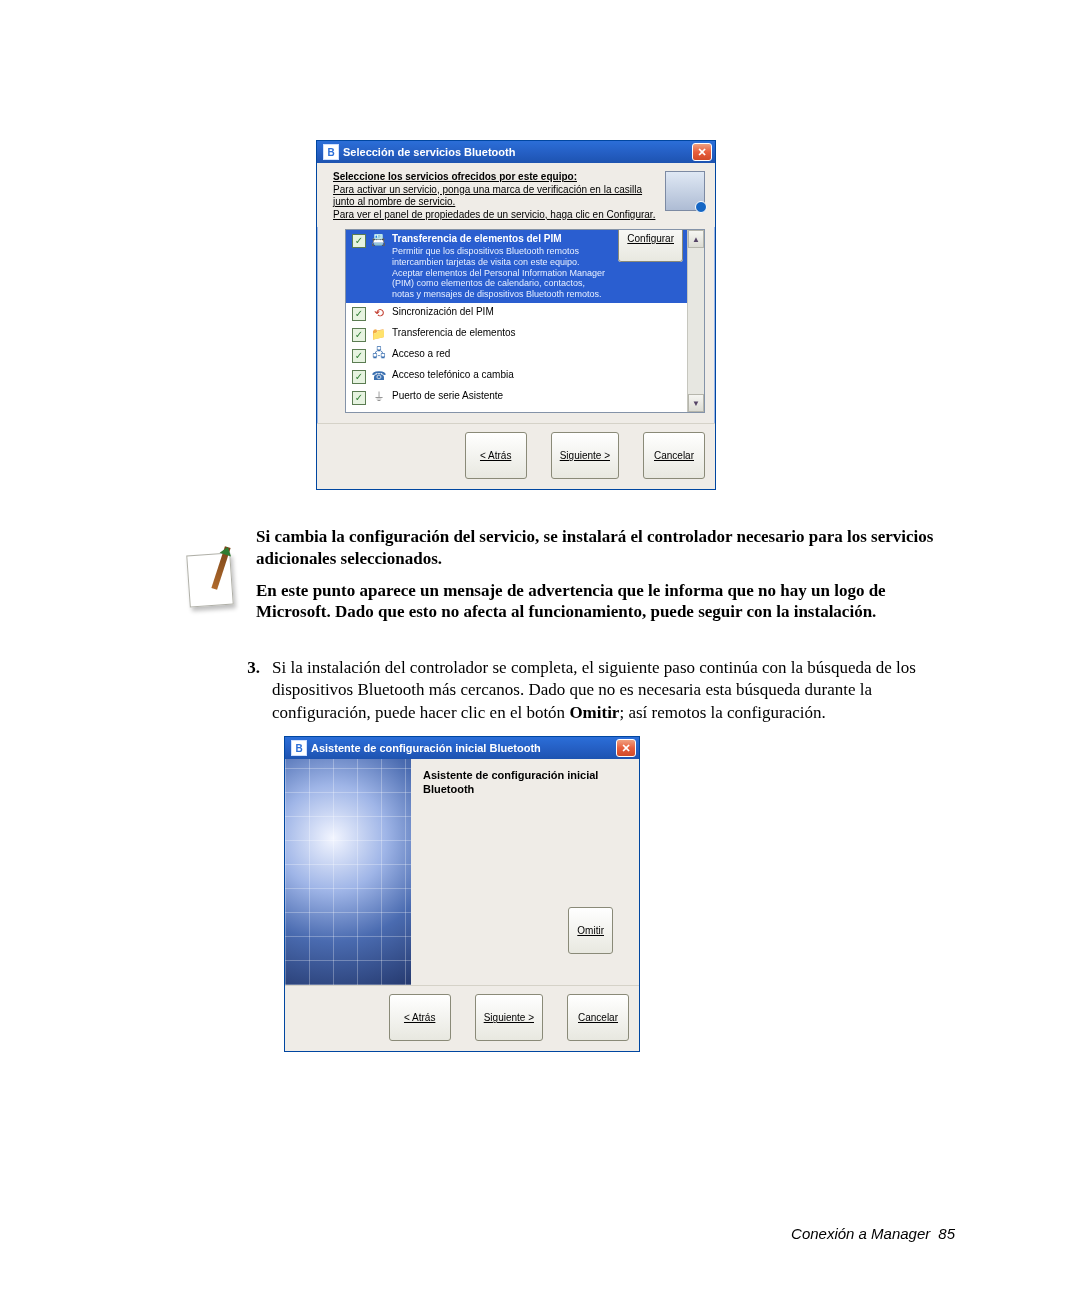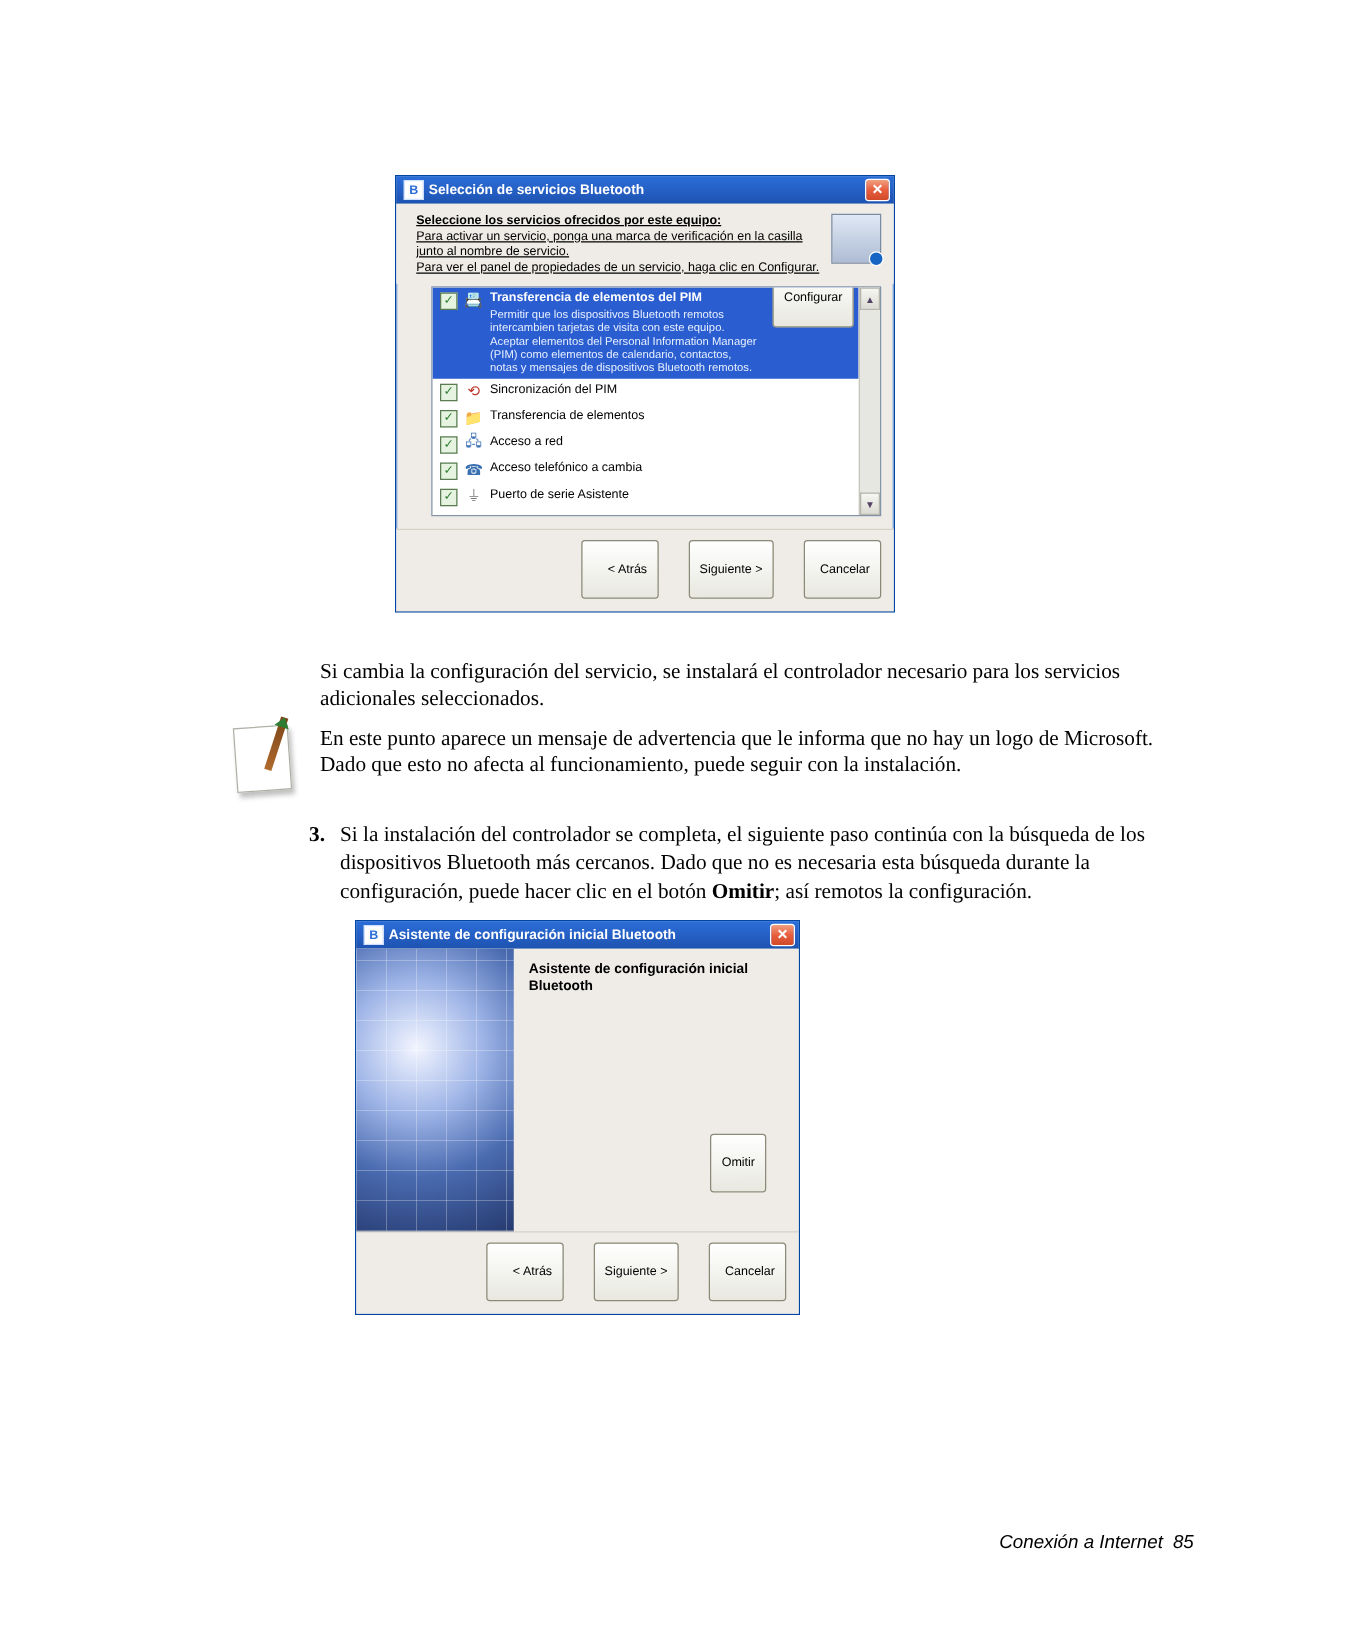--- a/index.html
+++ b/index.html
@@ -138,39 +138,41 @@
   .svc.selected .label .title { font-weight:bold; }
   .svc.selected .desc { color:#e7efff; font-size:9px; line-height:1.2; display:block; margin-top:2px; }
   .svc .inline-right { margin-left:6px; }
   .xp-btn {
     font: 10px Tahoma, sans-serif;
     background: linear-gradient(#fff,#e8e8e0);
     border: 1px solid #8a8a78;
     border-radius: 3px;
     padding: 17px 8px;
     min-width: 62px;
-    text-align:right;
+    text-align:center;
     color:#000;
     box-sizing:border-box;
+    text-decoration:underline;
   }
   .xp-btn.small { min-width: 54px; }
 
   .dlg-footer {
     padding: 8px 10px 10px;
     display:flex; justify-content:flex-end; gap:24px;
     border-top: 1px solid #d5d2c8;
     background: var(--xp-panel);
   }
 
   
   .note-block {
     display:flex;
     gap: 24px;
     margin: 36px 0 24px -32px;
-    align-items:flex-end;
+    align-items:center;
+    font-weight:bold;
   }
   .note-icon {
     width: 44px; height: 52px; flex:0 0 44px;
     position:relative;
   }
   .note-icon .sheet {
     position:absolute; inset:0;
     background:#fff; border:1px solid #b0b0a8;
     transform: rotate(-4deg);
     box-shadow: 2px 4px 4px rgba(0,0,0,.25);
@@ -350,17 +352,17 @@
       </div>
     </div>
     <div class="dlg-footer">
       <span class="xp-btn"><span>&lt; Atrás</span></span>
       <span class="xp-btn"><span>Siguiente &gt;</span></span>
       <span class="xp-btn"><span>Cancelar</span></span>
     </div>
   </div>
 
   <div class="page-footer">
-    <span>Conexión a Internet</span>
+    <span>Conexión a Manager</span>
     <span class="pg">85</span>
   </div>
 
 </div>
 
 </body></html>

